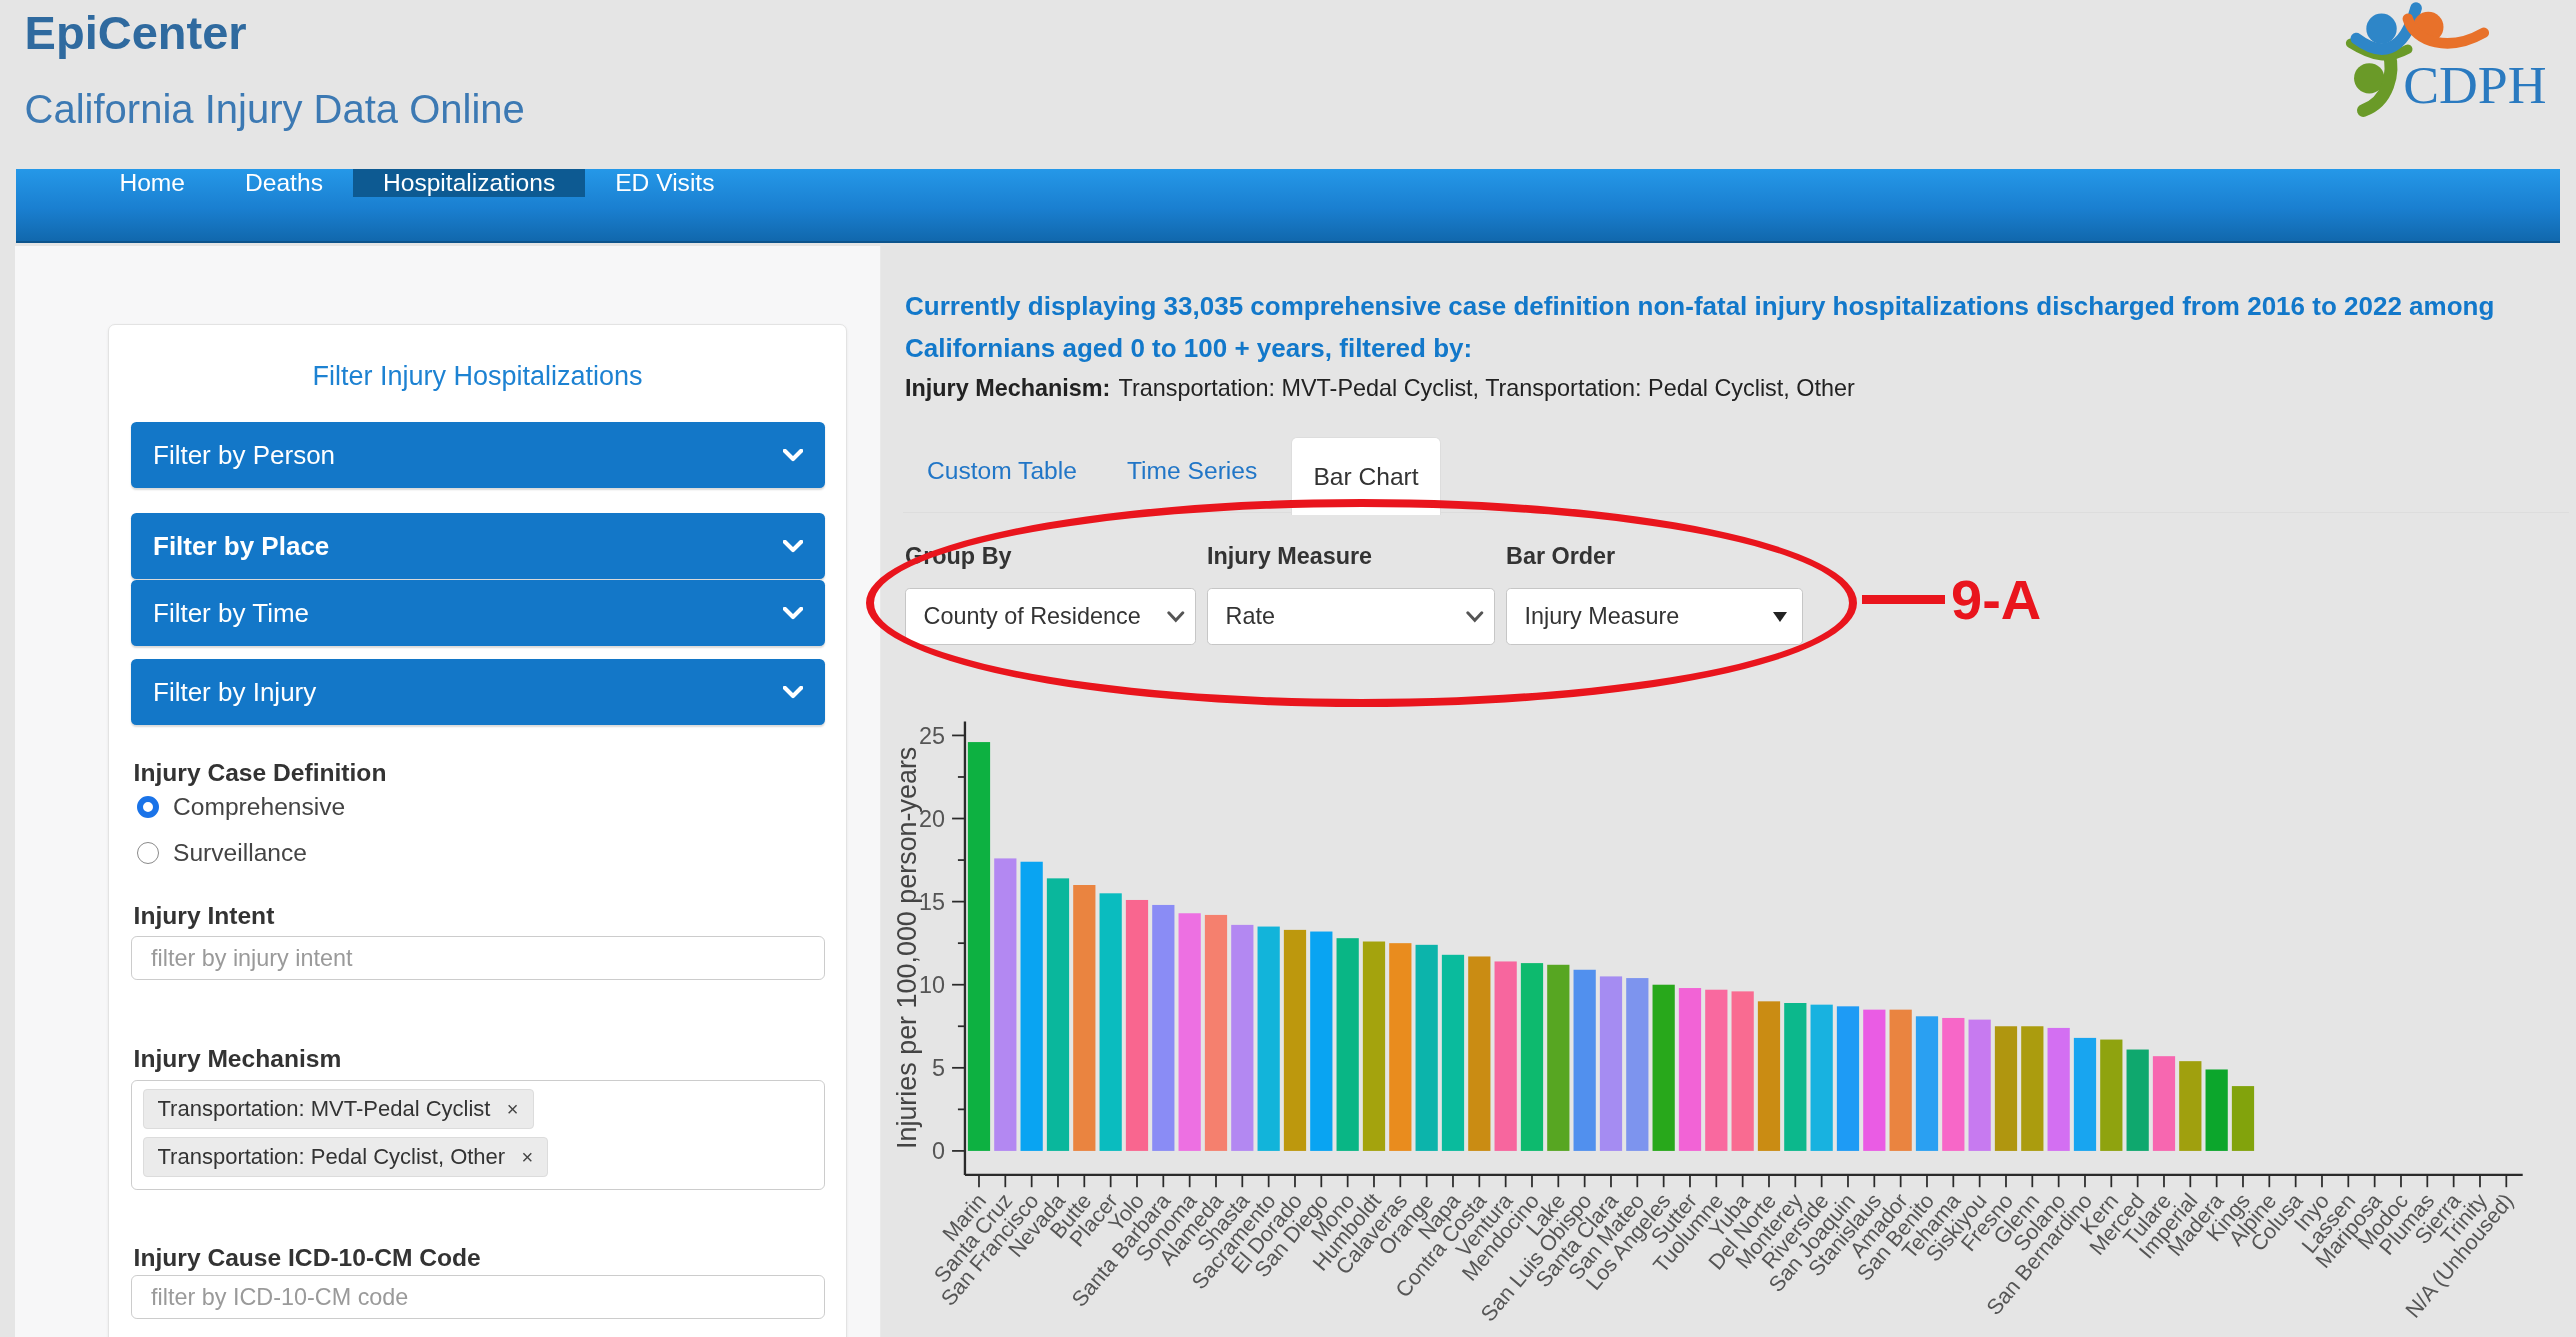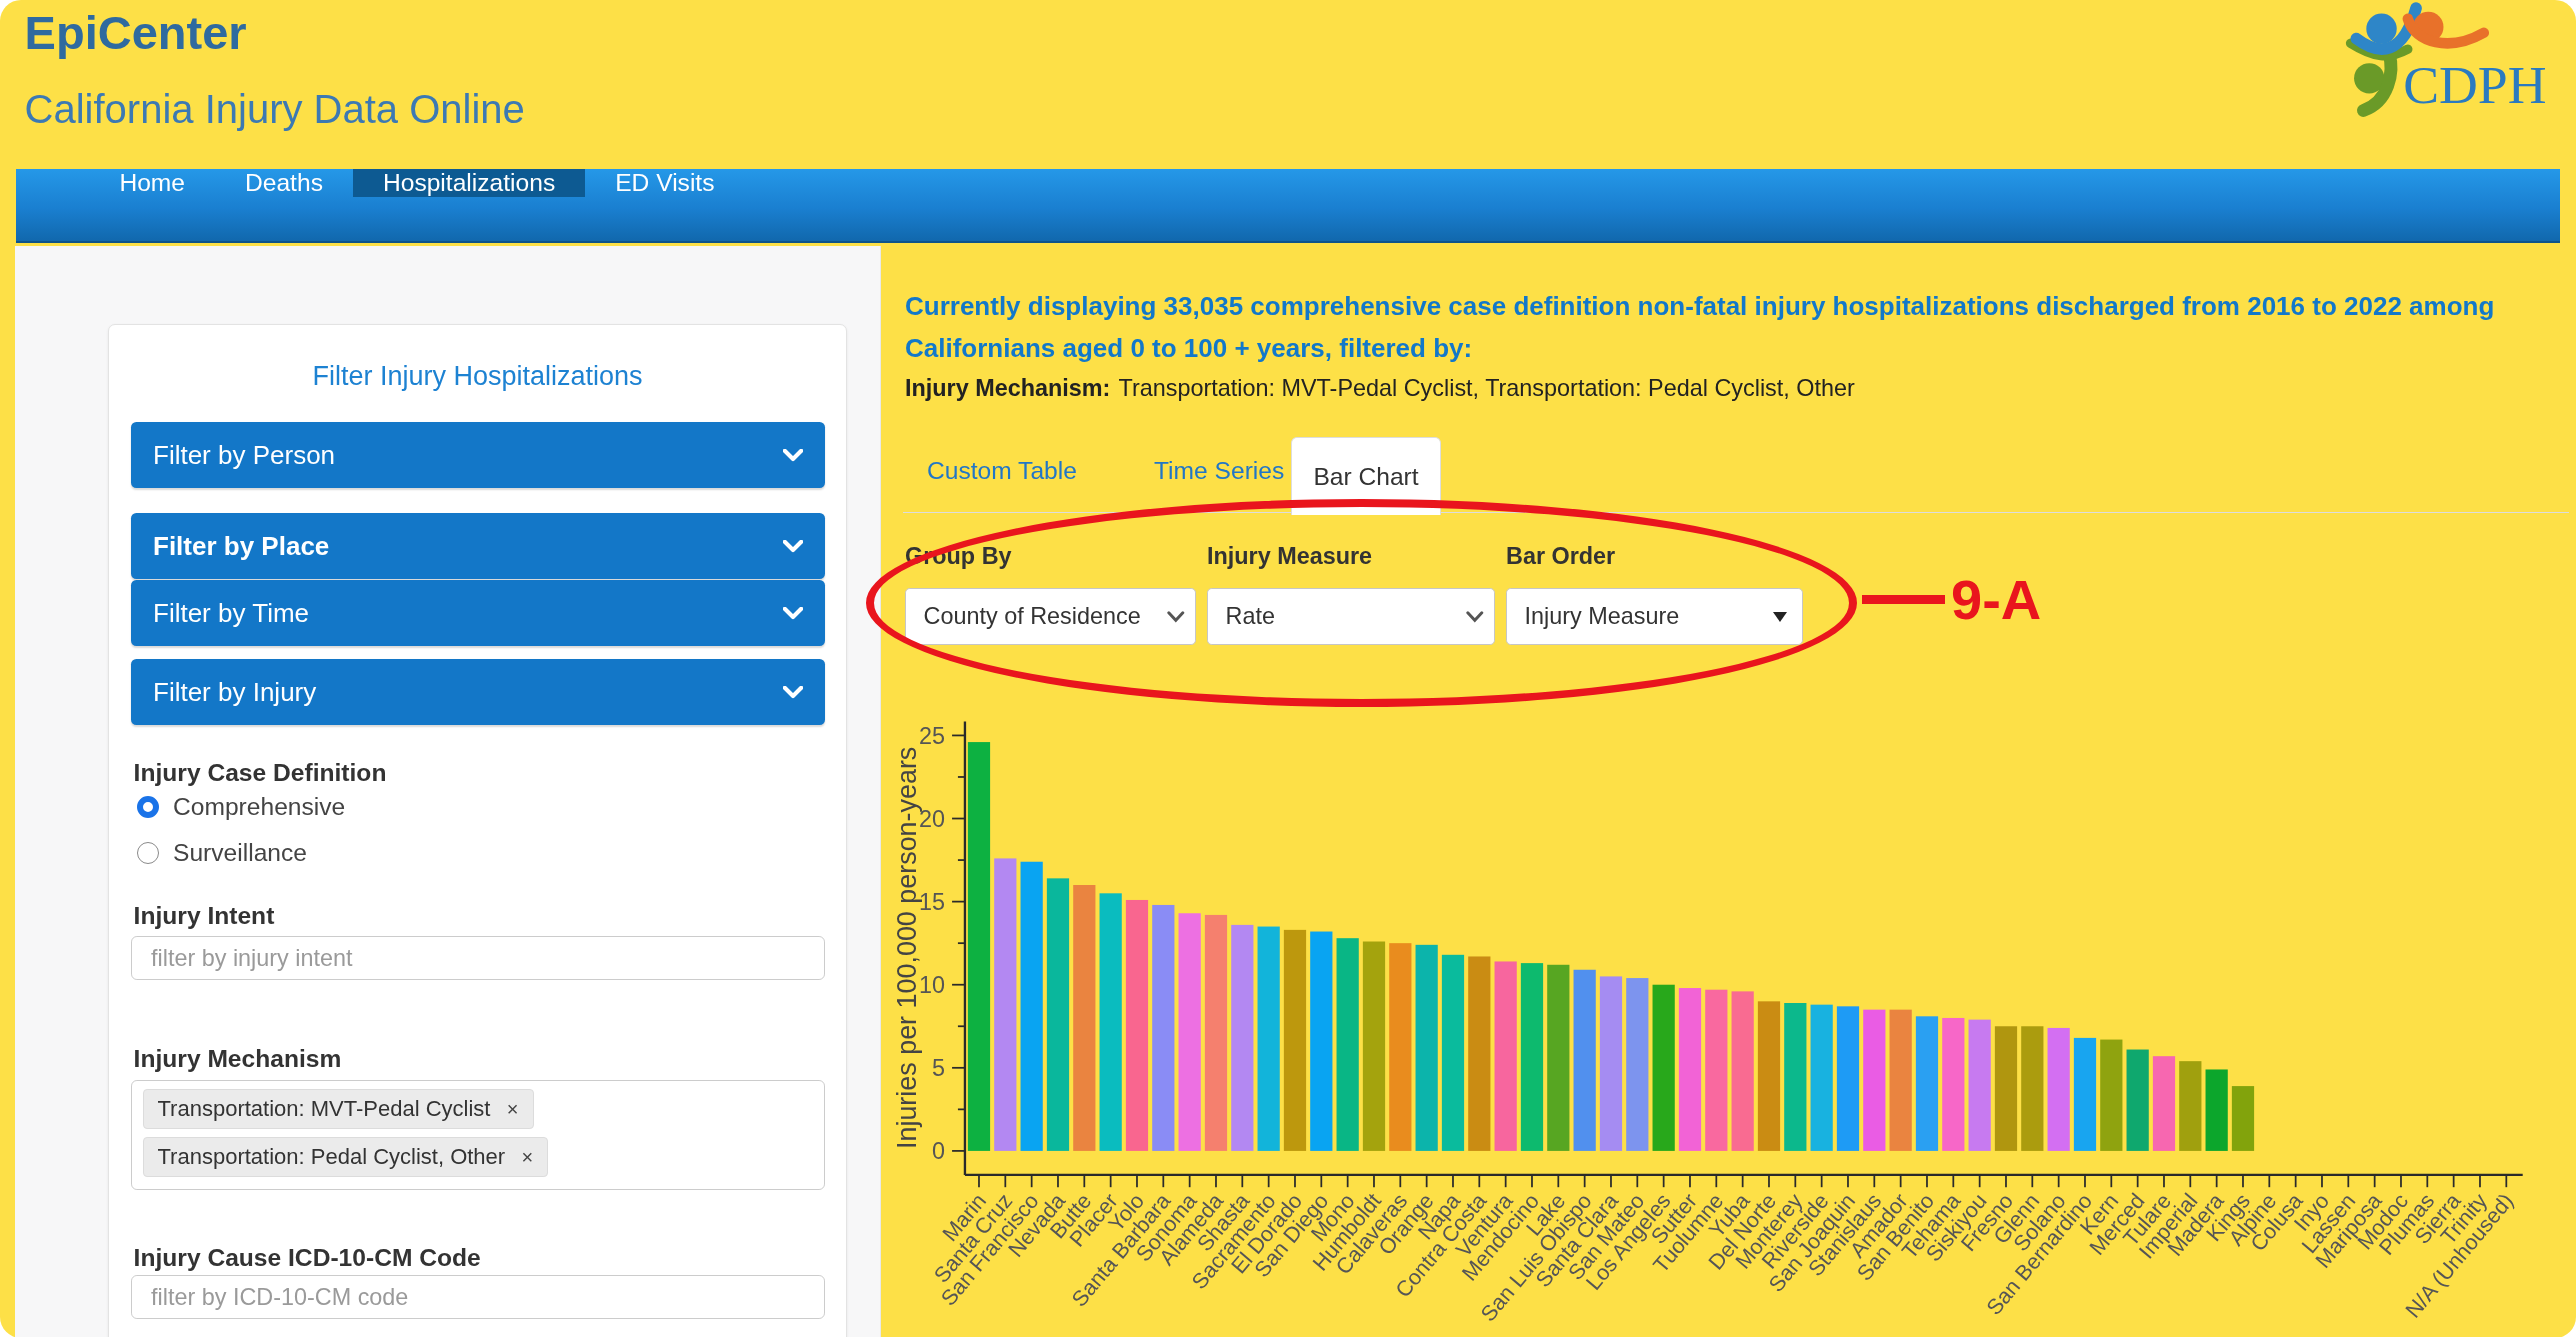--- a/index.html
+++ b/index.html
@@ -1,17 +1,17 @@
 <!DOCTYPE html>
 <html style="font-size:9.4px"><head>
 <meta charset="utf-8">
 <style>
   html,body{margin:0;padding:0;background:#fff;}
-  #app{position:relative;width:2576px;height:1338px;background:#fde047;overflow:hidden;
-       font-family:"Liberation Sans","DejaVu Sans",sans-serif;border-radius:21px;}
+  #app{position:relative;width:2576px;height:1338px;background:#e5e5e5;overflow:hidden;
+       font-family:"Liberation Sans","DejaVu Sans",sans-serif;}
   
   .app-title{position:absolute;left:24.6px;top:4.7px;font-size:47px;font-weight:bold;color:#2f6a9f;}
   .app-subtitle{position:absolute;left:24.6px;top:87px;font-size:40px;color:#3c79b3;}
   .logo{position:absolute;left:2333px;top:2.3px;width:228px;height:141px;}
   
   .nav{position:absolute;left:16.4px;top:169px;width:2544px;height:74px;
        background:linear-gradient(180deg,#2598e8 0%,#1a7fd0 55%,#1168ad 100%);
        border-bottom:2.9px solid #0d548c;display:flex;align-items:flex-start;padding-left:73px;box-sizing:border-box;}
   .nav-item{display:flex;align-items:center;padding:0 30px;color:#fff;font-size:24.6px;cursor:pointer;}
   .nav-item.active{background:#0d5a92;}
@@ -41,21 +41,21 @@
   .tag{display:flex;align-items:center;width:fit-content;background:#ebebeb;border:0.6px solid #dcdcdc;
        border-radius:4.1px;font-size:22px;color:#333;padding:5.9px 14px;margin-bottom:8.2px;}
   .tag .x{margin-left:16.4px;font-size:20px;color:#444;cursor:pointer;}
   
   .summary{position:absolute;left:905px;top:285px;width:1674px;font-size:26px;font-weight:bold;
            color:#1278ca;line-height:42px;}
   .filter-line{position:absolute;left:905px;top:375px;font-size:23.4px;color:#222;}
   .filter-line b{margin-right:8.2px;}
   .tab-underline{position:absolute;left:903px;top:512px;width:1666px;height:1.2px;background:#ddd;}
   .tab-link{position:absolute;top:457px;font-size:24.6px;color:#2176c7;cursor:pointer;}
-  .tab-link.t0{left:927px;} .tab-link.t1{left:1127px;margin-left:27px;}
+  .tab-link.t0{left:927px;} .tab-link.t1{left:1127px;}
   .tab-active{position:absolute;left:1291px;top:437px;width:148px;height:77px;background:#fff;
               border:1.2px solid #ddd;border-bottom:none;border-radius:5.9px 5.9px 0 0;z-index:2;
               display:flex;align-items:center;justify-content:center;font-size:24.6px;color:#333;cursor:default;}
   .ctl-label{position:absolute;top:543px;font-size:23.4px;font-weight:bold;color:#333;}
   .ctl-select{position:absolute;top:588px;height:57px;background:#fff;border:1.2px solid #c6c6c6;border-radius:4.7px;
               box-sizing:border-box;display:flex;align-items:center;font-size:23.4px;color:#333;
               padding:0 37px 0 17.6px;overflow:hidden;white-space:nowrap;cursor:pointer;}
   .ctl-select .chev{position:absolute;right:10.5px;top:22px;}
   .tri{position:absolute;right:15px;top:23.4px;width:0;height:0;border-left:7.6px solid transparent;
        border-right:7.6px solid transparent;border-top:10.5px solid #222;}

